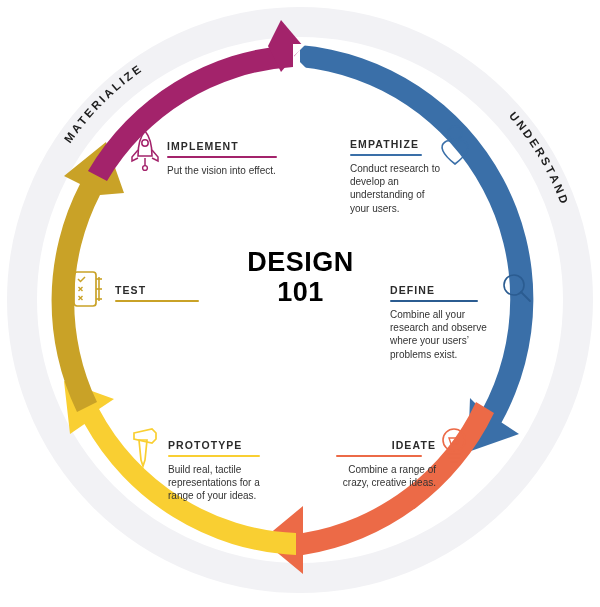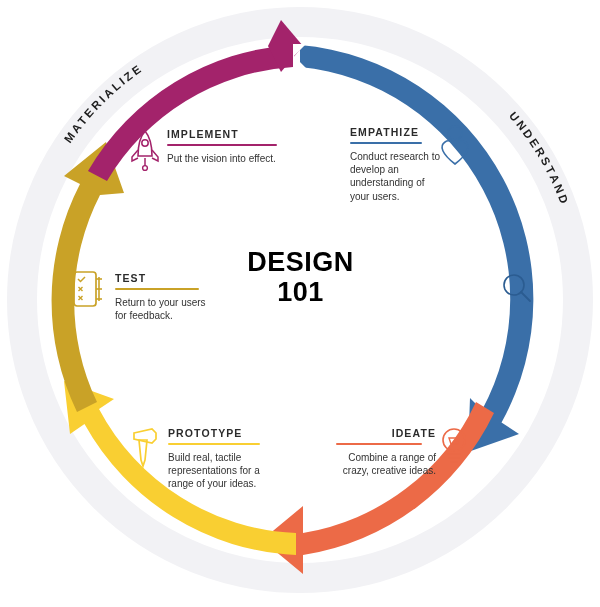--- a/index.html
+++ b/index.html
@@ -9,21 +9,21 @@
     font-family:"Liberation Sans", sans-serif;
     overflow:hidden;
     position:relative;
   }
   #stage{position:absolute;left:0;top:0;width:600px;height:607px;}
   svg.layer{position:absolute;left:0;top:0;width:600px;height:607px;}
 
   .block{position:absolute;}
   .blk-title{
     font-size:10.5px;font-weight:bold;letter-spacing:1.1px;
-    color:#2b2b2b;white-space:nowrap;
+    color:#2b2b2b;white-space:nowrap;margin-top:12px;
   }
   .rule{height:1.6px;margin:4px 0 6px 0;border-radius:1px;}
   .blk-body{
     font-size:10px;line-height:13.4px;color:#333333;
   }
 
   .icon-wrap{position:absolute;}
 
   .center-title{
     position:absolute;left:218px;top:247px;width:165px;
@@ -128,20 +128,25 @@
     <div class="rule" style="background:#3a6fa8;width:72px;"></div>
     <div class="blk-body">Conduct research to develop an understanding of your users.</div>
   </div>
   <div class="icon-wrap" style="left:436px;top:124px;">
     <svg width="38" height="44" viewBox="0 0 38 44">
       <circle cx="19" cy="9" r="7" fill="none" stroke="#3a6fa8" stroke-width="1.6"></circle>
       <path d="M19 40 C 6 30, 3 22, 9 18 C 13 15, 18 18, 19 22 C 20 18, 25 15, 29 18 C 35 22, 32 30, 19 40 Z" fill="none" stroke="#3a6fa8" stroke-width="1.6"></path>
     </svg>
   </div>
 
+  <div class="block" style="left:390px;top:272px;width:112px;">
+    <div class="blk-title">DEFINE</div>
+    <div class="rule" style="background:#2b5c91;width:88px;"></div>
+    <div class="blk-body">Combine all your research and observe where your users’ problems exist.</div>
+  </div>
   <div class="icon-wrap" style="left:500px;top:272px;">
     <svg width="34" height="34" viewBox="0 0 34 34">
       <circle cx="14" cy="13" r="10" fill="none" stroke="#2b5c91" stroke-width="1.6"></circle>
       <line x1="21" y1="20" x2="30" y2="29" stroke="#2b5c91" stroke-width="1.8" stroke-linecap="round"></line>
     </svg>
   </div>
 
   <div class="block" style="left:336px;top:427px;width:100px;text-align:right;">
     <div class="blk-title">IDEATE</div>
     <div class="rule" style="background:#ec6a47;width:86px;"></div>
@@ -165,21 +170,20 @@
   <div class="icon-wrap" style="left:128px;top:424px;">
     <svg width="34" height="46" viewBox="0 0 34 46">
       <path d="M6 9 L24 5 L28 9 L28 15 L24 19 L6 15 Z" fill="none" stroke="#f9cf32" stroke-width="1.7"></path>
       <path d="M11 16 L19 16 L17 36 L15 42 L13 36 Z" fill="none" stroke="#f9cf32" stroke-width="1.7"></path>
     </svg>
   </div>
 
   <div class="block" style="left:115px;top:272px;width:100px;">
     <div class="blk-title">TEST</div>
     <div class="rule" style="background:#c9a227;width:84px;"></div>
-    <div class="blk-body">Return to your users for feedback.</div>
   </div>
   <div class="icon-wrap" style="left:68px;top:268px;">
     <svg width="38" height="44" viewBox="0 0 38 44">
       <rect x="6" y="4" width="22" height="34" rx="3" fill="none" stroke="#c9a227" stroke-width="1.7"></rect>
       <path d="M10 11 l2.5 2.5 L17 9" fill="none" stroke="#c9a227" stroke-width="1.5"></path>
       <path d="M10.5 19 l4 4 M14.5 19 l-4 4" stroke="#c9a227" stroke-width="1.4"></path>
       <path d="M10.5 28 l4 4 M14.5 28 l-4 4" stroke="#c9a227" stroke-width="1.4"></path>
       <line x1="28" y1="11" x2="34" y2="11" stroke="#c9a227" stroke-width="1.6"></line>
       <line x1="28" y1="21" x2="34" y2="21" stroke="#c9a227" stroke-width="1.6"></line>
       <line x1="28" y1="31" x2="34" y2="31" stroke="#c9a227" stroke-width="1.6"></line>

